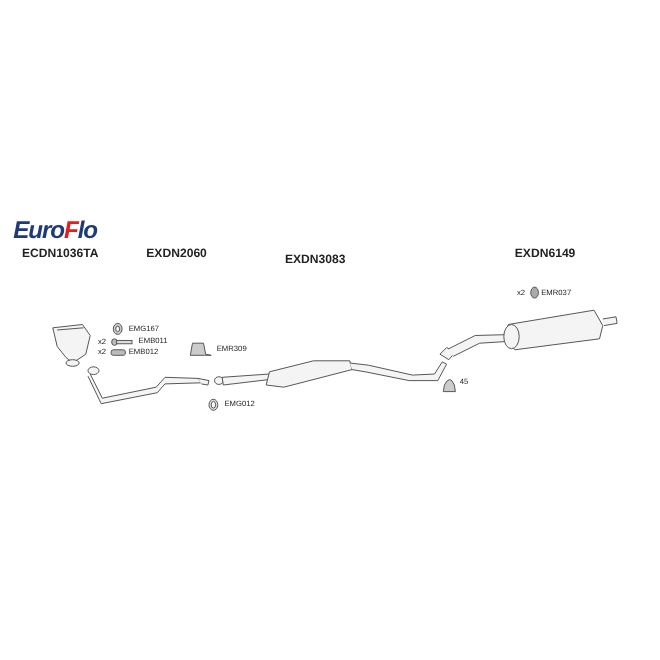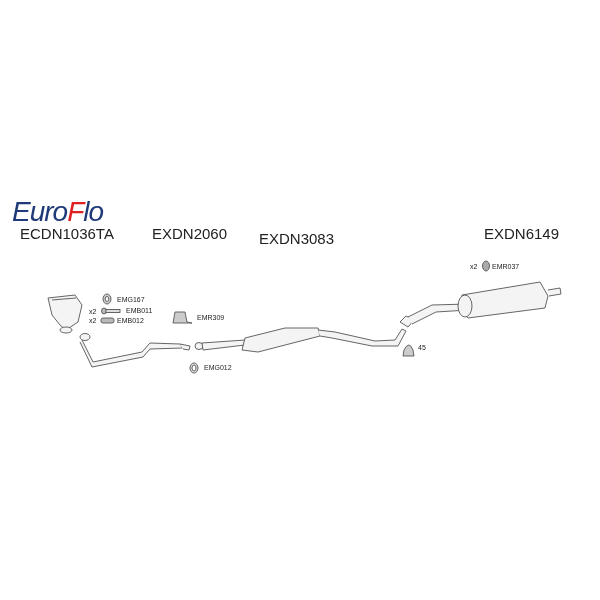--- a/index.html
+++ b/index.html
@@ -1,31 +1,31 @@
 <!DOCTYPE html>
 <html><head>
 <meta charset="utf-8">
 <style>
   html, body { margin:0; padding:0; }
   body { width:600px; height:600px; background:#ffffff; position:relative; overflow:hidden; font-family:"Liberation Sans", sans-serif; }
-  .logo { position:absolute; left:12px; top:196px; font-weight:normal; font-style:italic; font-size:28px; letter-spacing:-1px; color:#1f3a78; }
+  .logo { position:absolute; left:12px; top:196px; font-weight:bold; font-style:italic; font-size:22px; letter-spacing:-1px; color:#1f3a78; }
   .logo .f { color:#e02020; }
-  .sec { position:absolute; font-weight:normal; font-size:15px; color:#222; }
+  .sec { position:absolute; font-weight:bold; font-size:11px; color:#222; }
   .lbl { position:absolute; font-size:7px; color:#222; }
   svg.dia { position:absolute; left:0; top:0; }
 </style>
 </head>
 <body>
 
 <div class="logo"><span>Euro</span><span class="f">F</span><span>lo</span></div>
 
 <div class="sec" style="left:20px;top:225px">ECDN1036TA</div>
-<div class="sec" style="left:152px;top:225px">EXDN2060</div>
+<div class="sec" style="left:133px;top:225px">EXDN2060</div>
 <div class="sec" style="left:259px;top:230px">EXDN3083</div>
-<div class="sec" style="left:484px;top:225px">EXDN6149</div>
+<div class="sec" style="left:468px;top:225px">EXDN6149</div>
 
 <svg class="dia" width="600" height="600" viewBox="0 0 600 600" fill="#f4f4f4" stroke="#555" stroke-width="0.9">
 
   <g>
     <path d="M48 298 L75 295 L82 305 L78 322 L66 330 L60 325 L52 315 Z"></path>
     <path d="M52 300 L76 298" fill="none"></path>
     <ellipse cx="66" cy="330" rx="6" ry="3"></ellipse>
   </g>
 
   <g>

